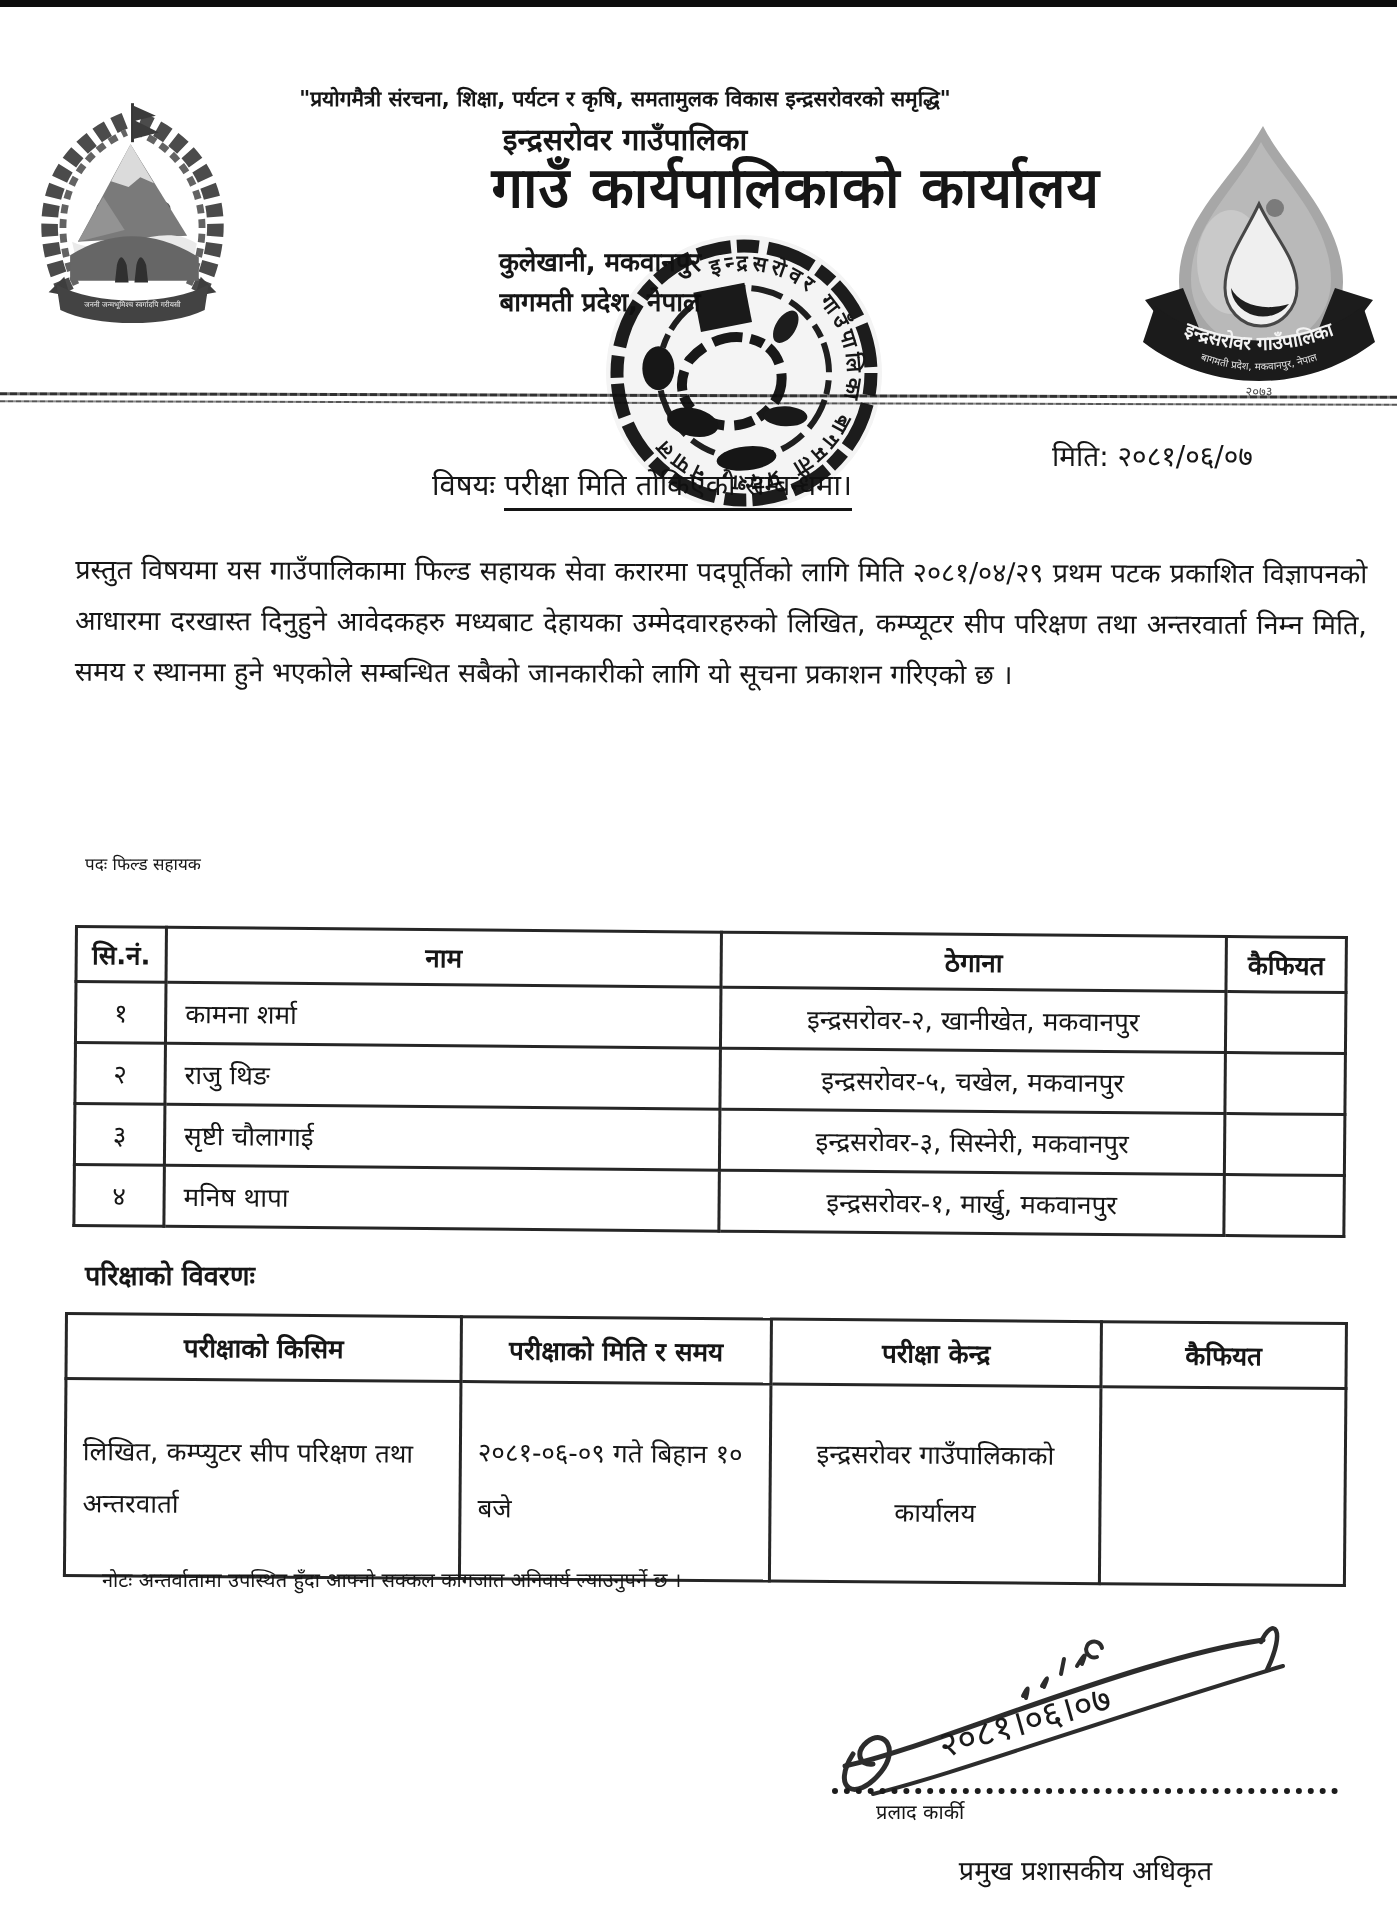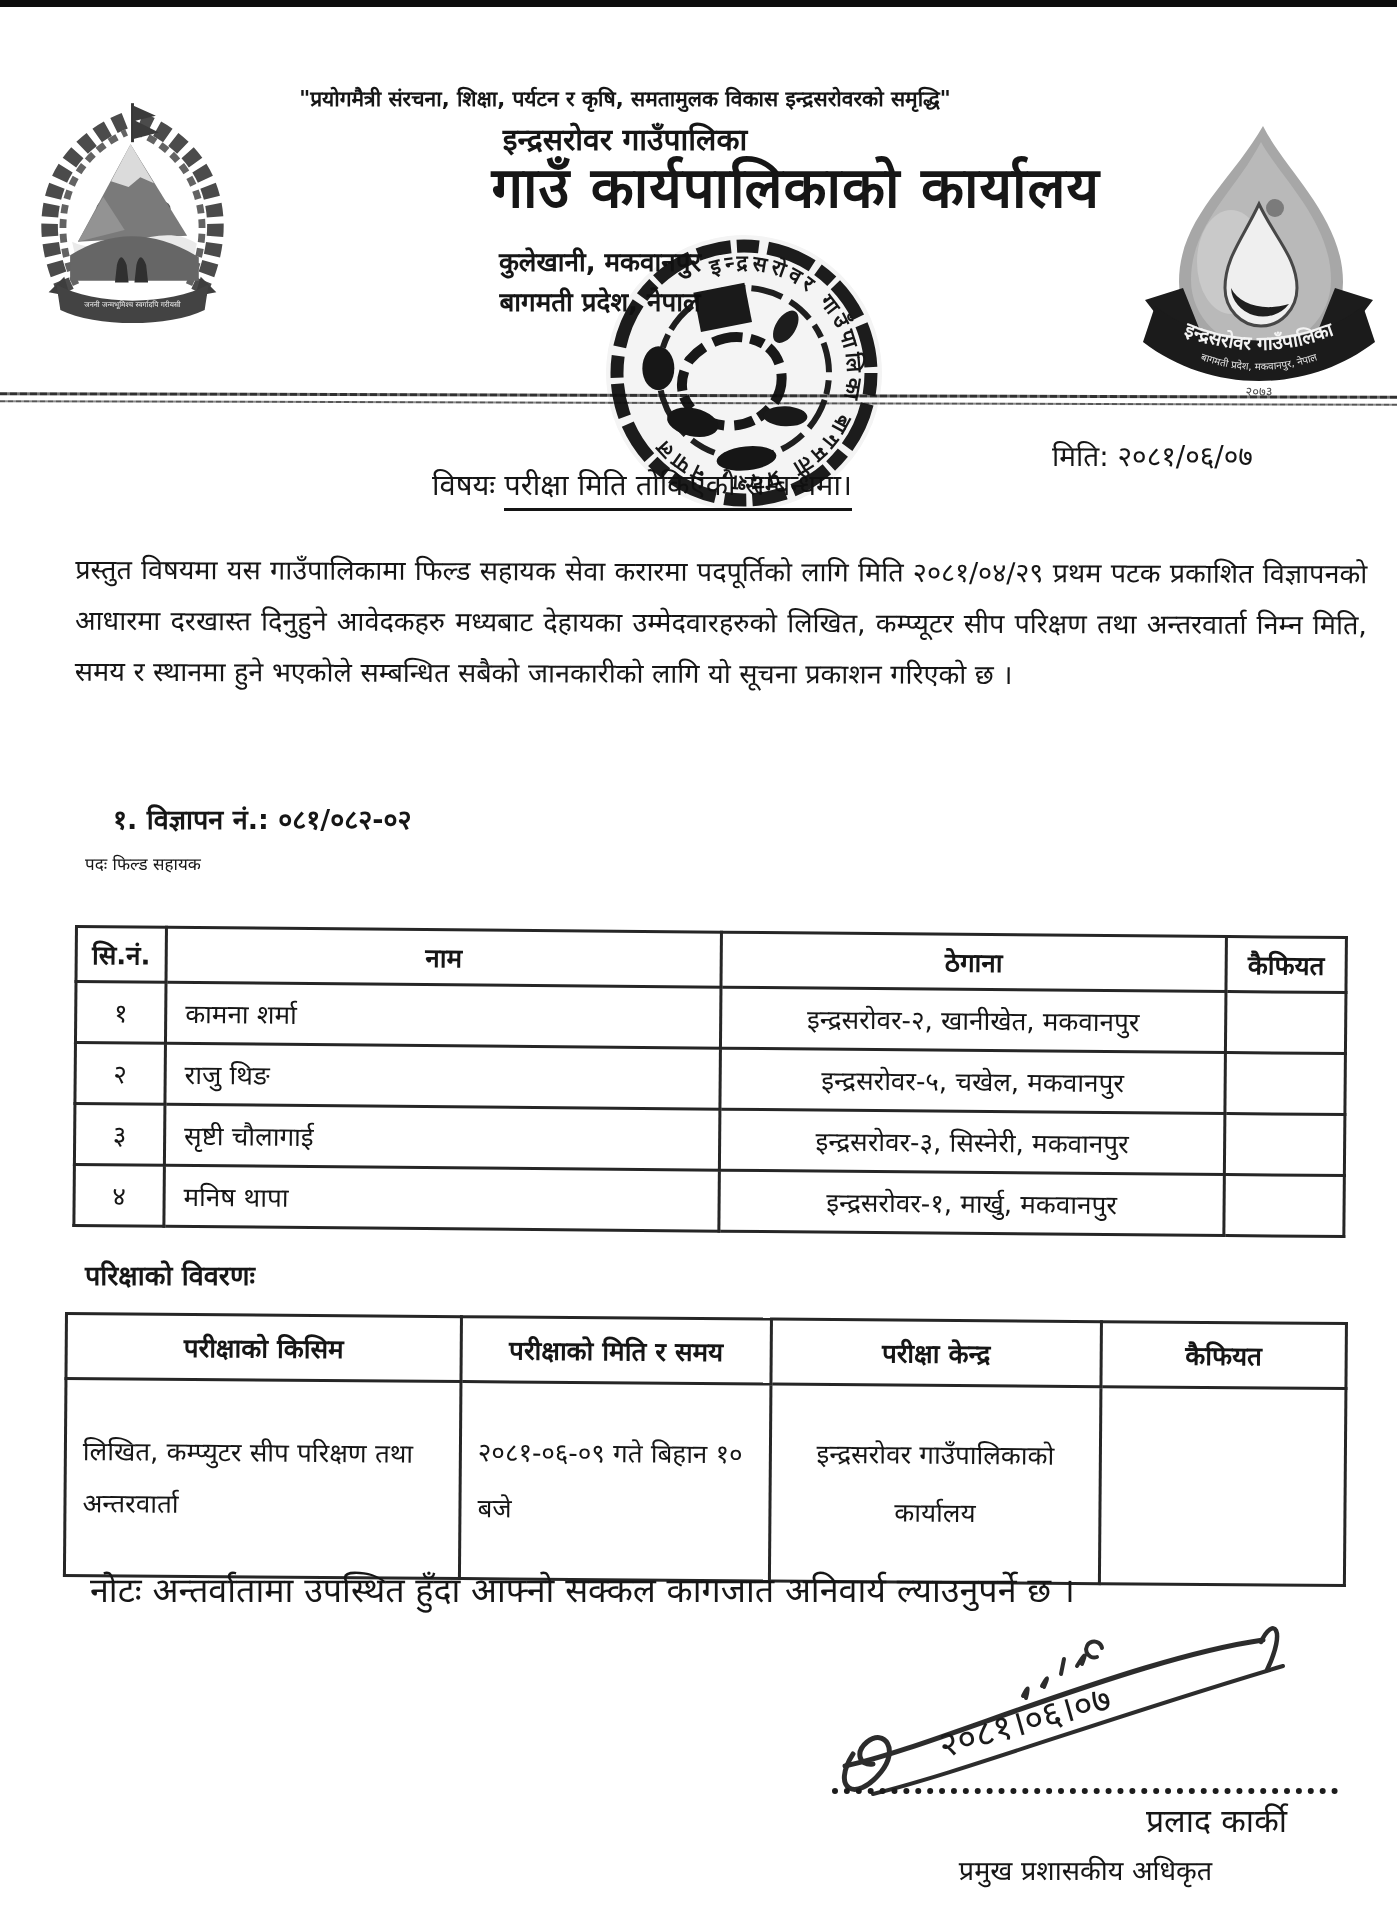--- a/index.html
+++ b/index.html
@@ -52,27 +52,27 @@
   .td-addr { text-align:center; }
 
   .exam-title { top:1256px; left:85px; font-size:27px; font-weight:700; }
   .t2 { top:1312px; left:65px; width:1280px; transform:rotate(0.45deg); transform-origin:left top; }
   .t2 th { height:60px; }
   .t2 td { height:182px; }
   .td-kind   { text-align:left; vertical-align:middle; padding:6px 16px; line-height:52px; }
   .td-when   { text-align:left; vertical-align:middle; padding:6px 16px; line-height:56px; }
   .td-center { text-align:center; vertical-align:middle; line-height:58px; padding:4px 10px; }
 
-  .note { top:1566px; left:90px; width:1100px; font-size:34px; }
+  .note { top:1566px; left:102px; width:1100px; font-size:20px; }
 
   
   .sig-svg  { top:1626px; left:815px; width:530px; height:175px; z-index:5; }
   .dot-line { top:1752px; left:832px; width:506px; height:36px;
               border-bottom:6px dotted #1c1c1c; z-index:3; }
-  .sig-name  { top:1798px; left:912px; width:375px; text-align:right; font-size:32px; }
+  .sig-name  { top:1798px; left:876px; width:375px; text-align:left; font-size:20px; }
   .sig-title { top:1851px; left:828px; width:515px; text-align:center; font-size:27px; }
 </style>
 </head>
 <body>
 
 <div class="page">
 
   <div class="abs scan-strip"></div>
 
   <div class="abs slogan">"प्रयोगमैत्री संरचना, शिक्षा, पर्यटन र कृषि, समतामुलक विकास इन्द्रसरोवरको समृद्धि"</div>
@@ -157,21 +157,20 @@
 
   <div class="abs date-line">मिति: २०८१/०६/०७</div>
 
   <div class="abs subject">
     <span>विषयः</span>
     <span class="subject-underline">परीक्षा मिति तोकिएको सम्बन्धमा।</span>
   </div>
 
   <p class="abs body-par">प्रस्तुत विषयमा यस गाउँपालिकामा फिल्ड सहायक सेवा करारमा पदपूर्तिको लागि मिति २०८१/०४/२९ प्रथम पटक प्रकाशित विज्ञापनको आधारमा दरखास्त दिनुहुने आवेदकहरु मध्यबाट देहायका उम्मेदवारहरुको लिखित, कम्प्यूटर सीप परिक्षण तथा अन्तरवार्ता निम्न मिति, समय र स्थानमा हुने भएकोले सम्बन्धित सबैको जानकारीको लागि यो सूचना प्रकाशन गरिएको छ ।</p>
 
-  <div class="abs ad-no">१. विज्ञापन नं.: ०८१/०८२-०२</div>
   <div class="abs post">पदः फिल्ड सहायक</div>
 
   <table class="abs t1">
     <colgroup>
         <col style="width:90px">
         <col style="width:555px">
         <col style="width:505px">
         <col style="width:120px">
       </colgroup>
     <tbody>

